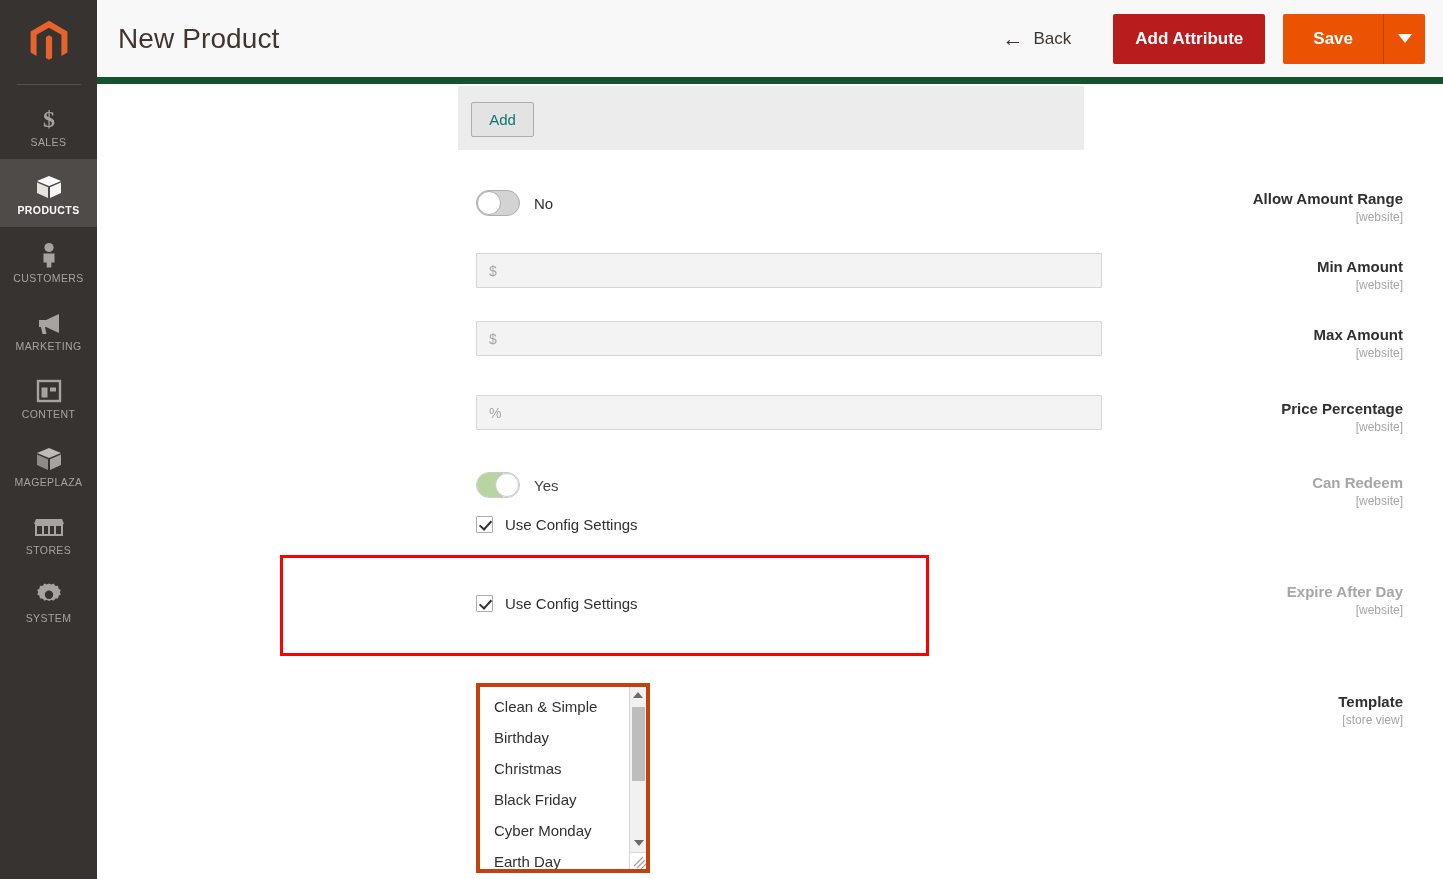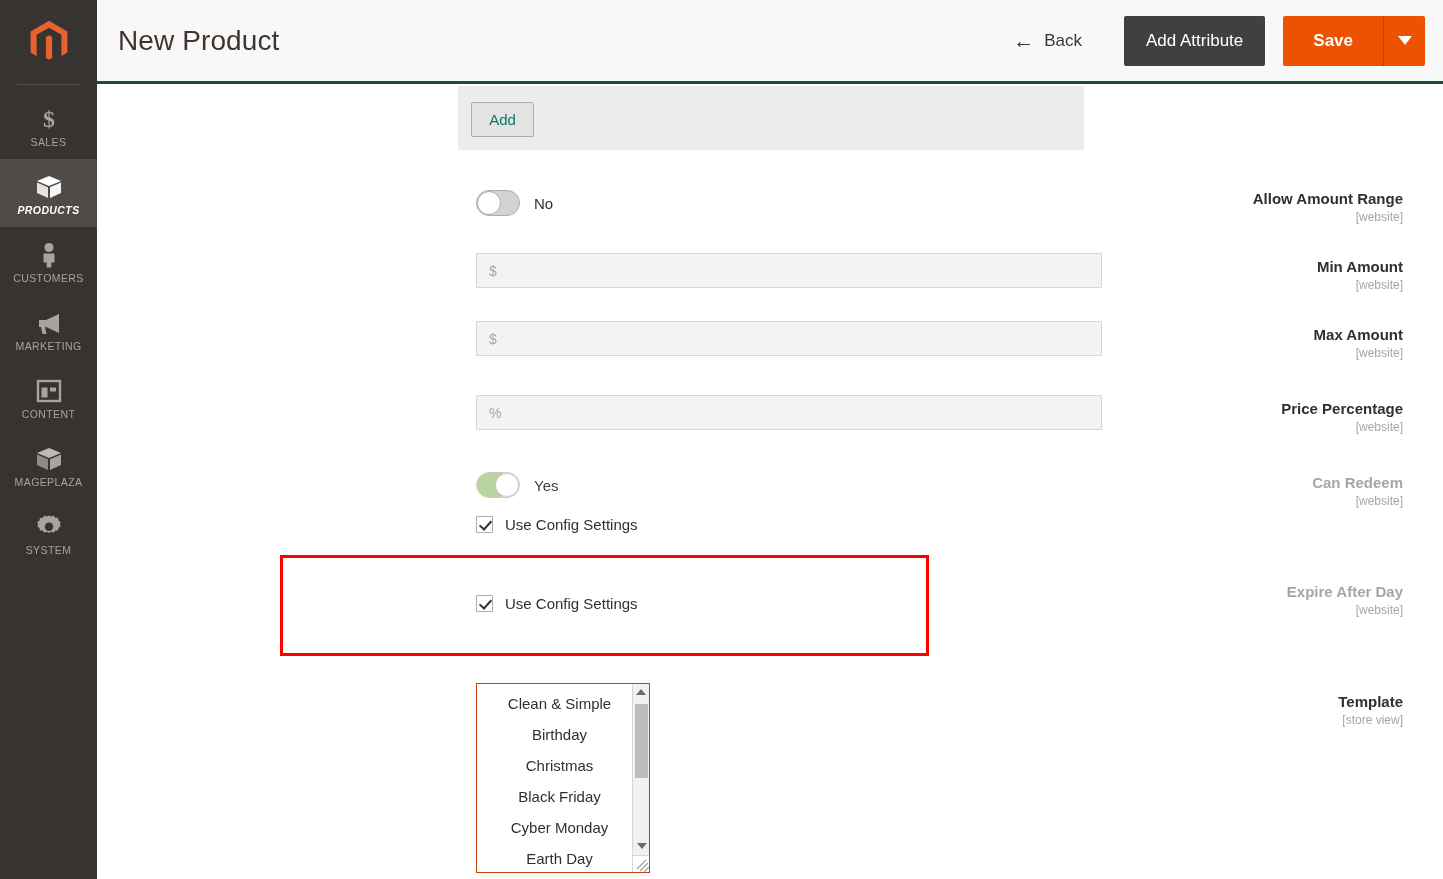--- a/index.html
+++ b/index.html
@@ -38,48 +38,48 @@
   .nav-icon {
     height: 28px; display: flex; align-items: center; justify-content: center;
     margin-bottom: 3px;
   }
   .nav-icon svg { display: block; }
   .nav-label {
     font-size: 10.5px; letter-spacing: 0.4px;
     line-height: 12px; text-align: left;
     white-space: nowrap;
   }
-  .nav-item.active .nav-label { font-weight: bold; color: #fff; font-style: italic; }
+  .nav-item.active .nav-label { font-weight: bold; color: #fff; }
 
   
   .header {
     position: absolute; left: 97px; top: 0;
     width: 1346px; height: 84px;
     background: #f8f8f8;
-    border-bottom: 3px solid #14532d;
+    border-bottom: 7px solid #14532d;
     display: flex; align-items: center;
   }
   .page-title {
     font-size: 28px; font-weight: normal; color: #41362f;
     margin-left: 21px; letter-spacing: 0.1px;
   }
   .header-actions {
     margin-left: auto; display: flex; align-items: center;
     margin-right: 0px; height: 100%;
   }
   .back-btn {
     display: flex; align-items: center; gap: 10px;
     color: #41362f; font-size: 17px; cursor: pointer;
     margin-right: 42px;
   }
   .back-arrow { font-size: 21px; line-height: 1; color: #41362f; }
   .btn-attr {
-    background: #404040; color: #ffffff;
+    background: #b91c1c; color: #ffffff;
     border: none; border-radius: 2px;
-    font-size: 17px; font-family: inherit; font-weight: normal;
+    font-size: 17px; font-family: inherit; font-weight: bold;
     padding: 0 22px; height: 50px; cursor: pointer;
     margin-right: 18px;
   }
   .save-group { display: flex; height: 50px; margin-right: 18px; }
   .btn-save {
     background: #eb5202; color: #ffffff;
     border: none; border-radius: 2px 0 0 2px;
     font-size: 17px; font-family: inherit; font-weight: bold;
     padding: 0 30px; height: 50px; cursor: pointer;
   }
@@ -192,23 +192,22 @@
     position: absolute; left: 183px; top: 470px;
     width: 649px; height: 101px;
     border: 3px solid #ff0000;
     pointer-events: none;
   }
 
   
   .listbox {
     position: relative;
     width: 174px; height: 190px;
-    border: 1px solid #c2410c; background: #ffffff;
+    border: 4px solid #c2410c; background: #ffffff;
     overflow: hidden;
-    text-align: center;
   }
   .listbox-inner {
     position: absolute; left: 0; top: 0; right: 18px; bottom: 0;
     padding: 4px 0 0 0;
   }
   .lb-option {
     font-size: 15px; color: #303030;
     padding: 0 3px 0 14px; height: 31px; line-height: 31px;
     white-space: nowrap; cursor: pointer;
   }
@@ -316,20 +315,30 @@
       <span class="nav-icon">
         <svg width="28" height="26" viewBox="0 0 28 26">
           <path fill="#bfbab6" d="M14 2 L26 7 L14 12 L2 7 Z"></path>
           <path fill="#8f8a86" d="M2 8.5 L13 13.2 L13 24 L2 19 Z"></path>
           <path fill="#a8a3a0" d="M26 8.5 L15 13.2 L15 24 L26 19 Z"></path>
         </svg>
       </span>
       <span class="nav-label">MAGEPLAZA</span>
     </div>
 
+    <div class="nav-item">
+      <span class="nav-icon">
+        <svg width="30" height="22" viewBox="0 0 30 22">
+          <path fill="#a8a3a0" d="M2 3 h26 l2 5 H0 Z"></path>
+          <rect x="2" y="9" width="26" height="10" fill="none" stroke="#a8a3a0" stroke-width="2"></rect>
+          <path d="M9 9 v10 M15 9 v10 M21 9 v10" stroke="#a8a3a0" stroke-width="2"></path>
+        </svg>
+      </span>
+      <span class="nav-label">STORES</span>
+    </div>
 
     <div class="nav-item">
       <span class="nav-icon">
         <svg width="26" height="26" viewBox="0 0 26 26">
           <path fill="#a8a3a0" d="M13 1.5 l2.4 1.1 2.2-1 1.9 2.3 2.5-0.1 0.6 2.9 2.2 1.2-1 2.3 1 2.3-2.2 1.2-0.6 2.9-2.5-0.1-1.9 2.3-2.2-1-2.4 1.1-2.4-1.1-2.2 1-1.9-2.3-2.5 0.1-0.6-2.9-2.2-1.2 1-2.3-1-2.3 2.2-1.2 0.6-2.9 2.5 0.1 1.9-2.3 2.2 1z"></path>
           <circle cx="13" cy="12.8" r="4.2" fill="#373330"></circle>
         </svg>
       </span>
       <span class="nav-label">SYSTEM</span>
     </div>

